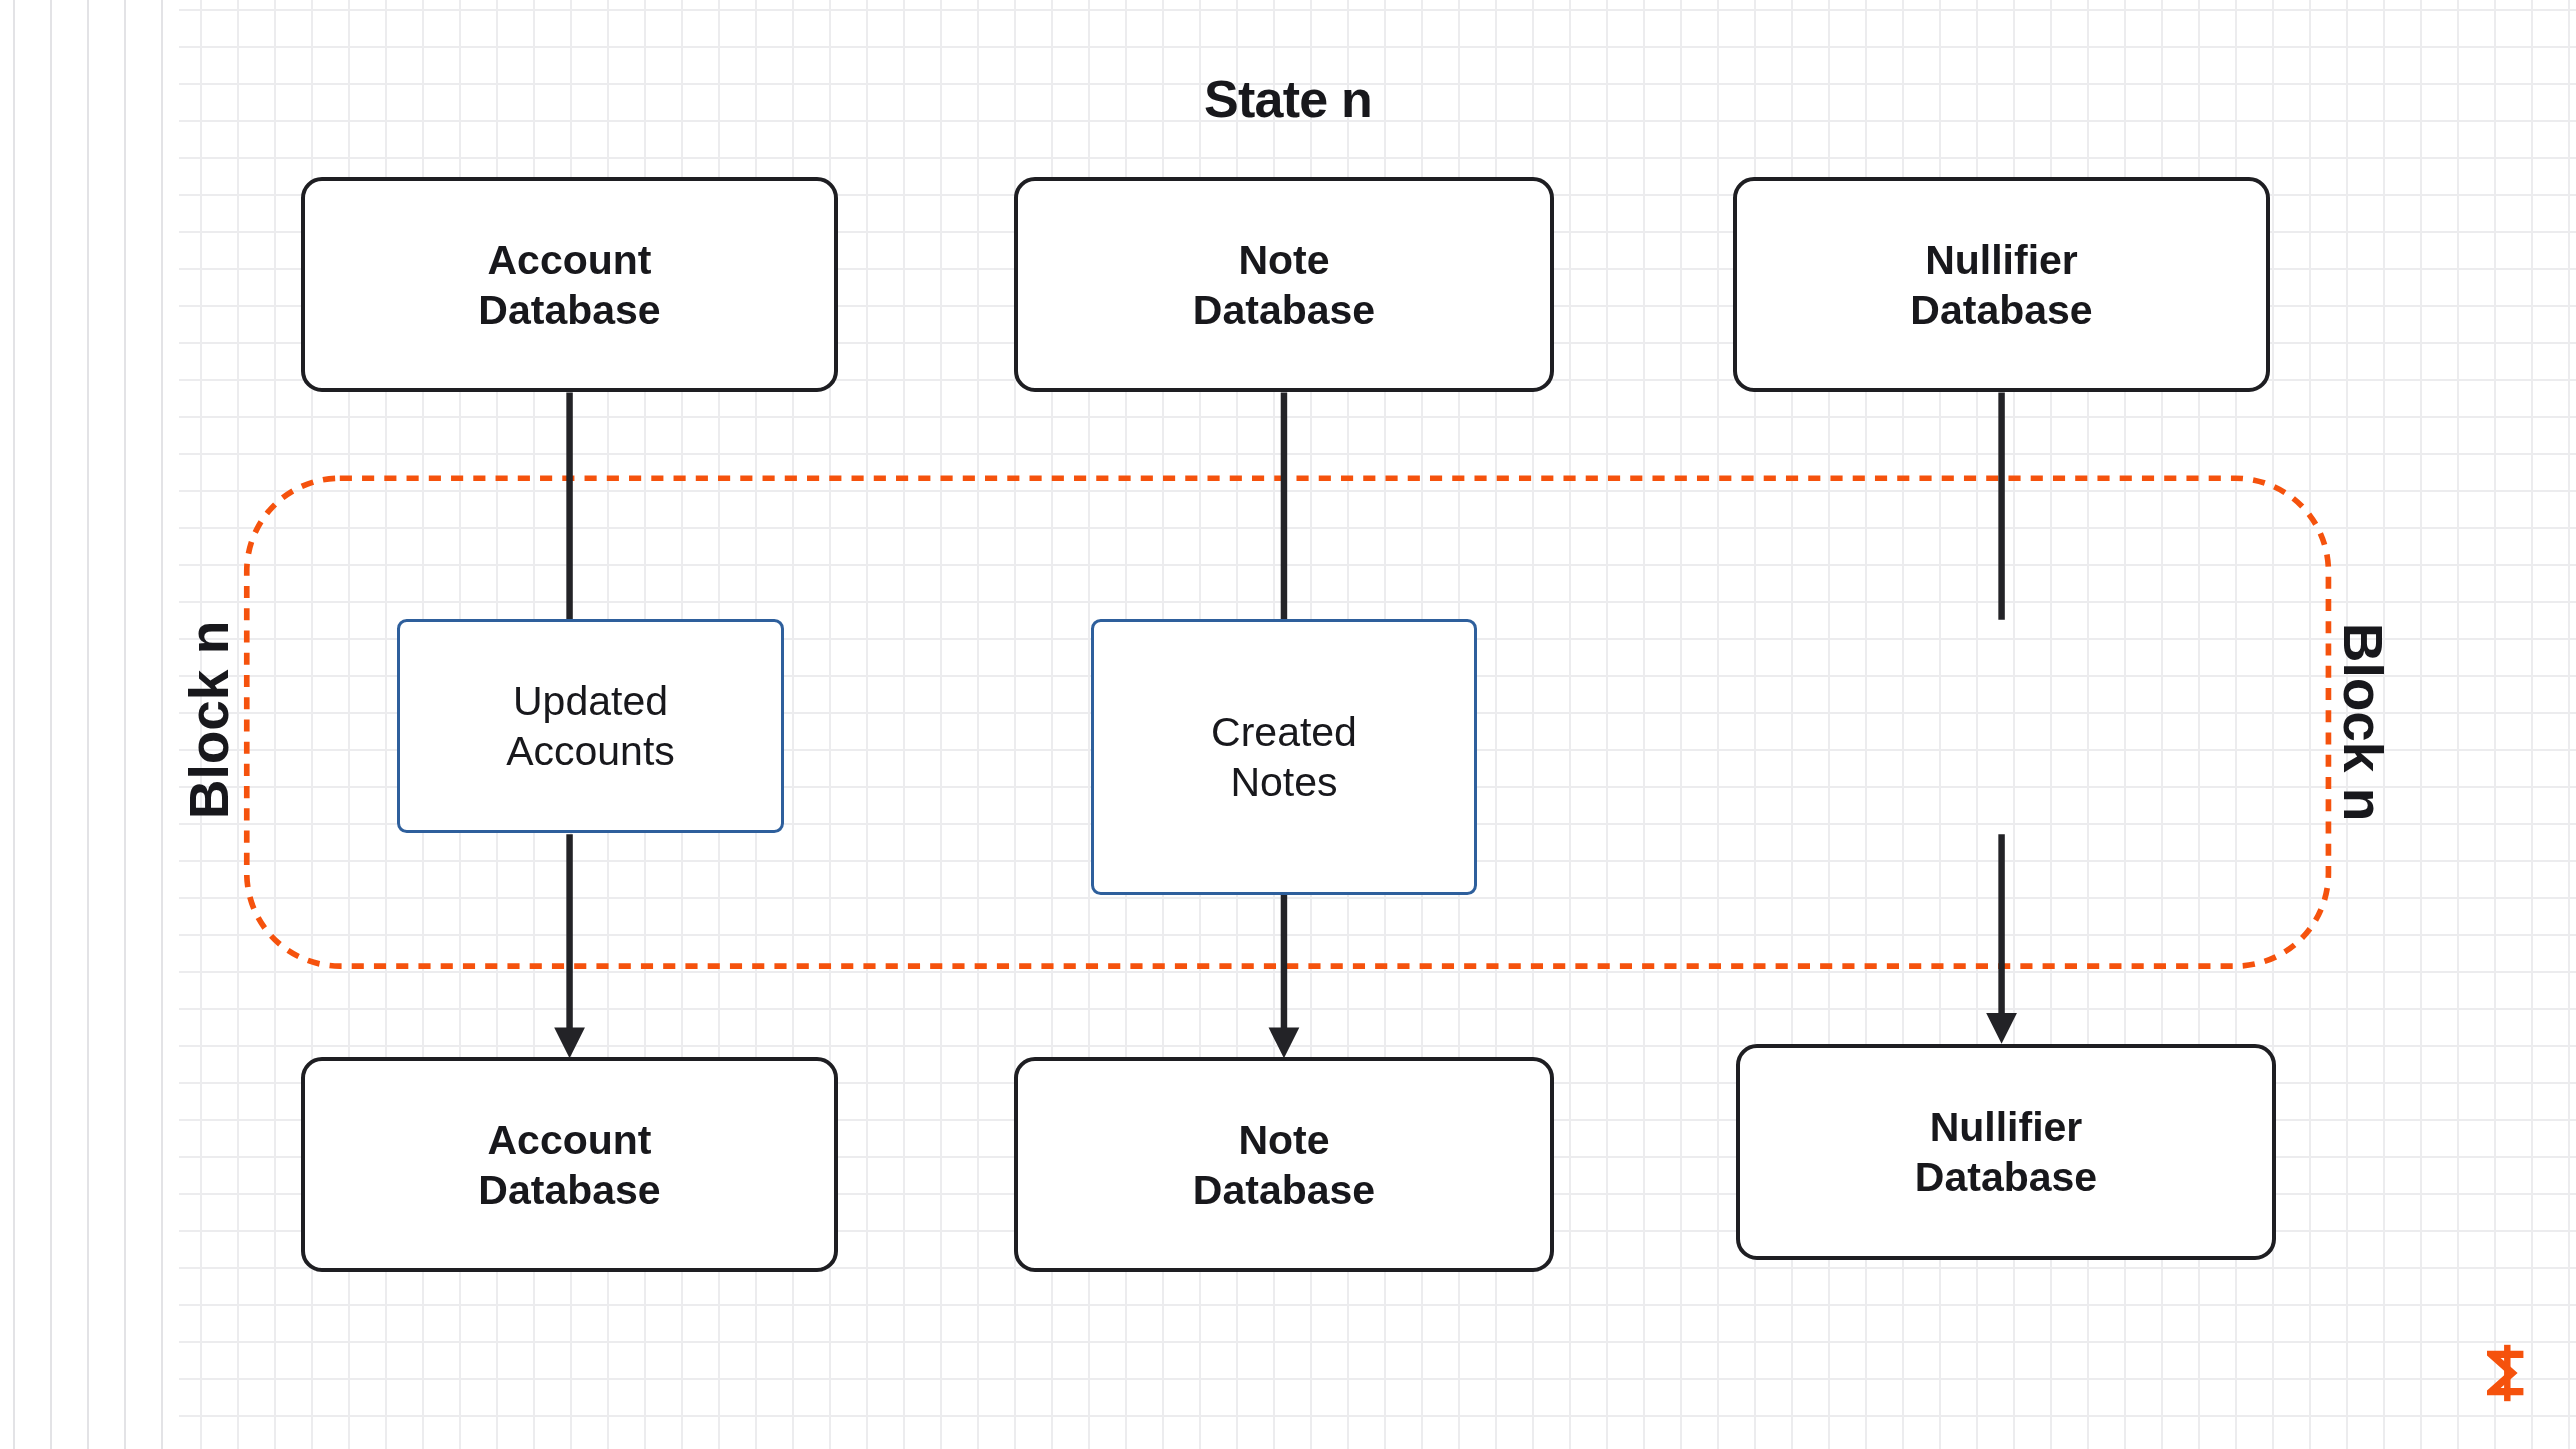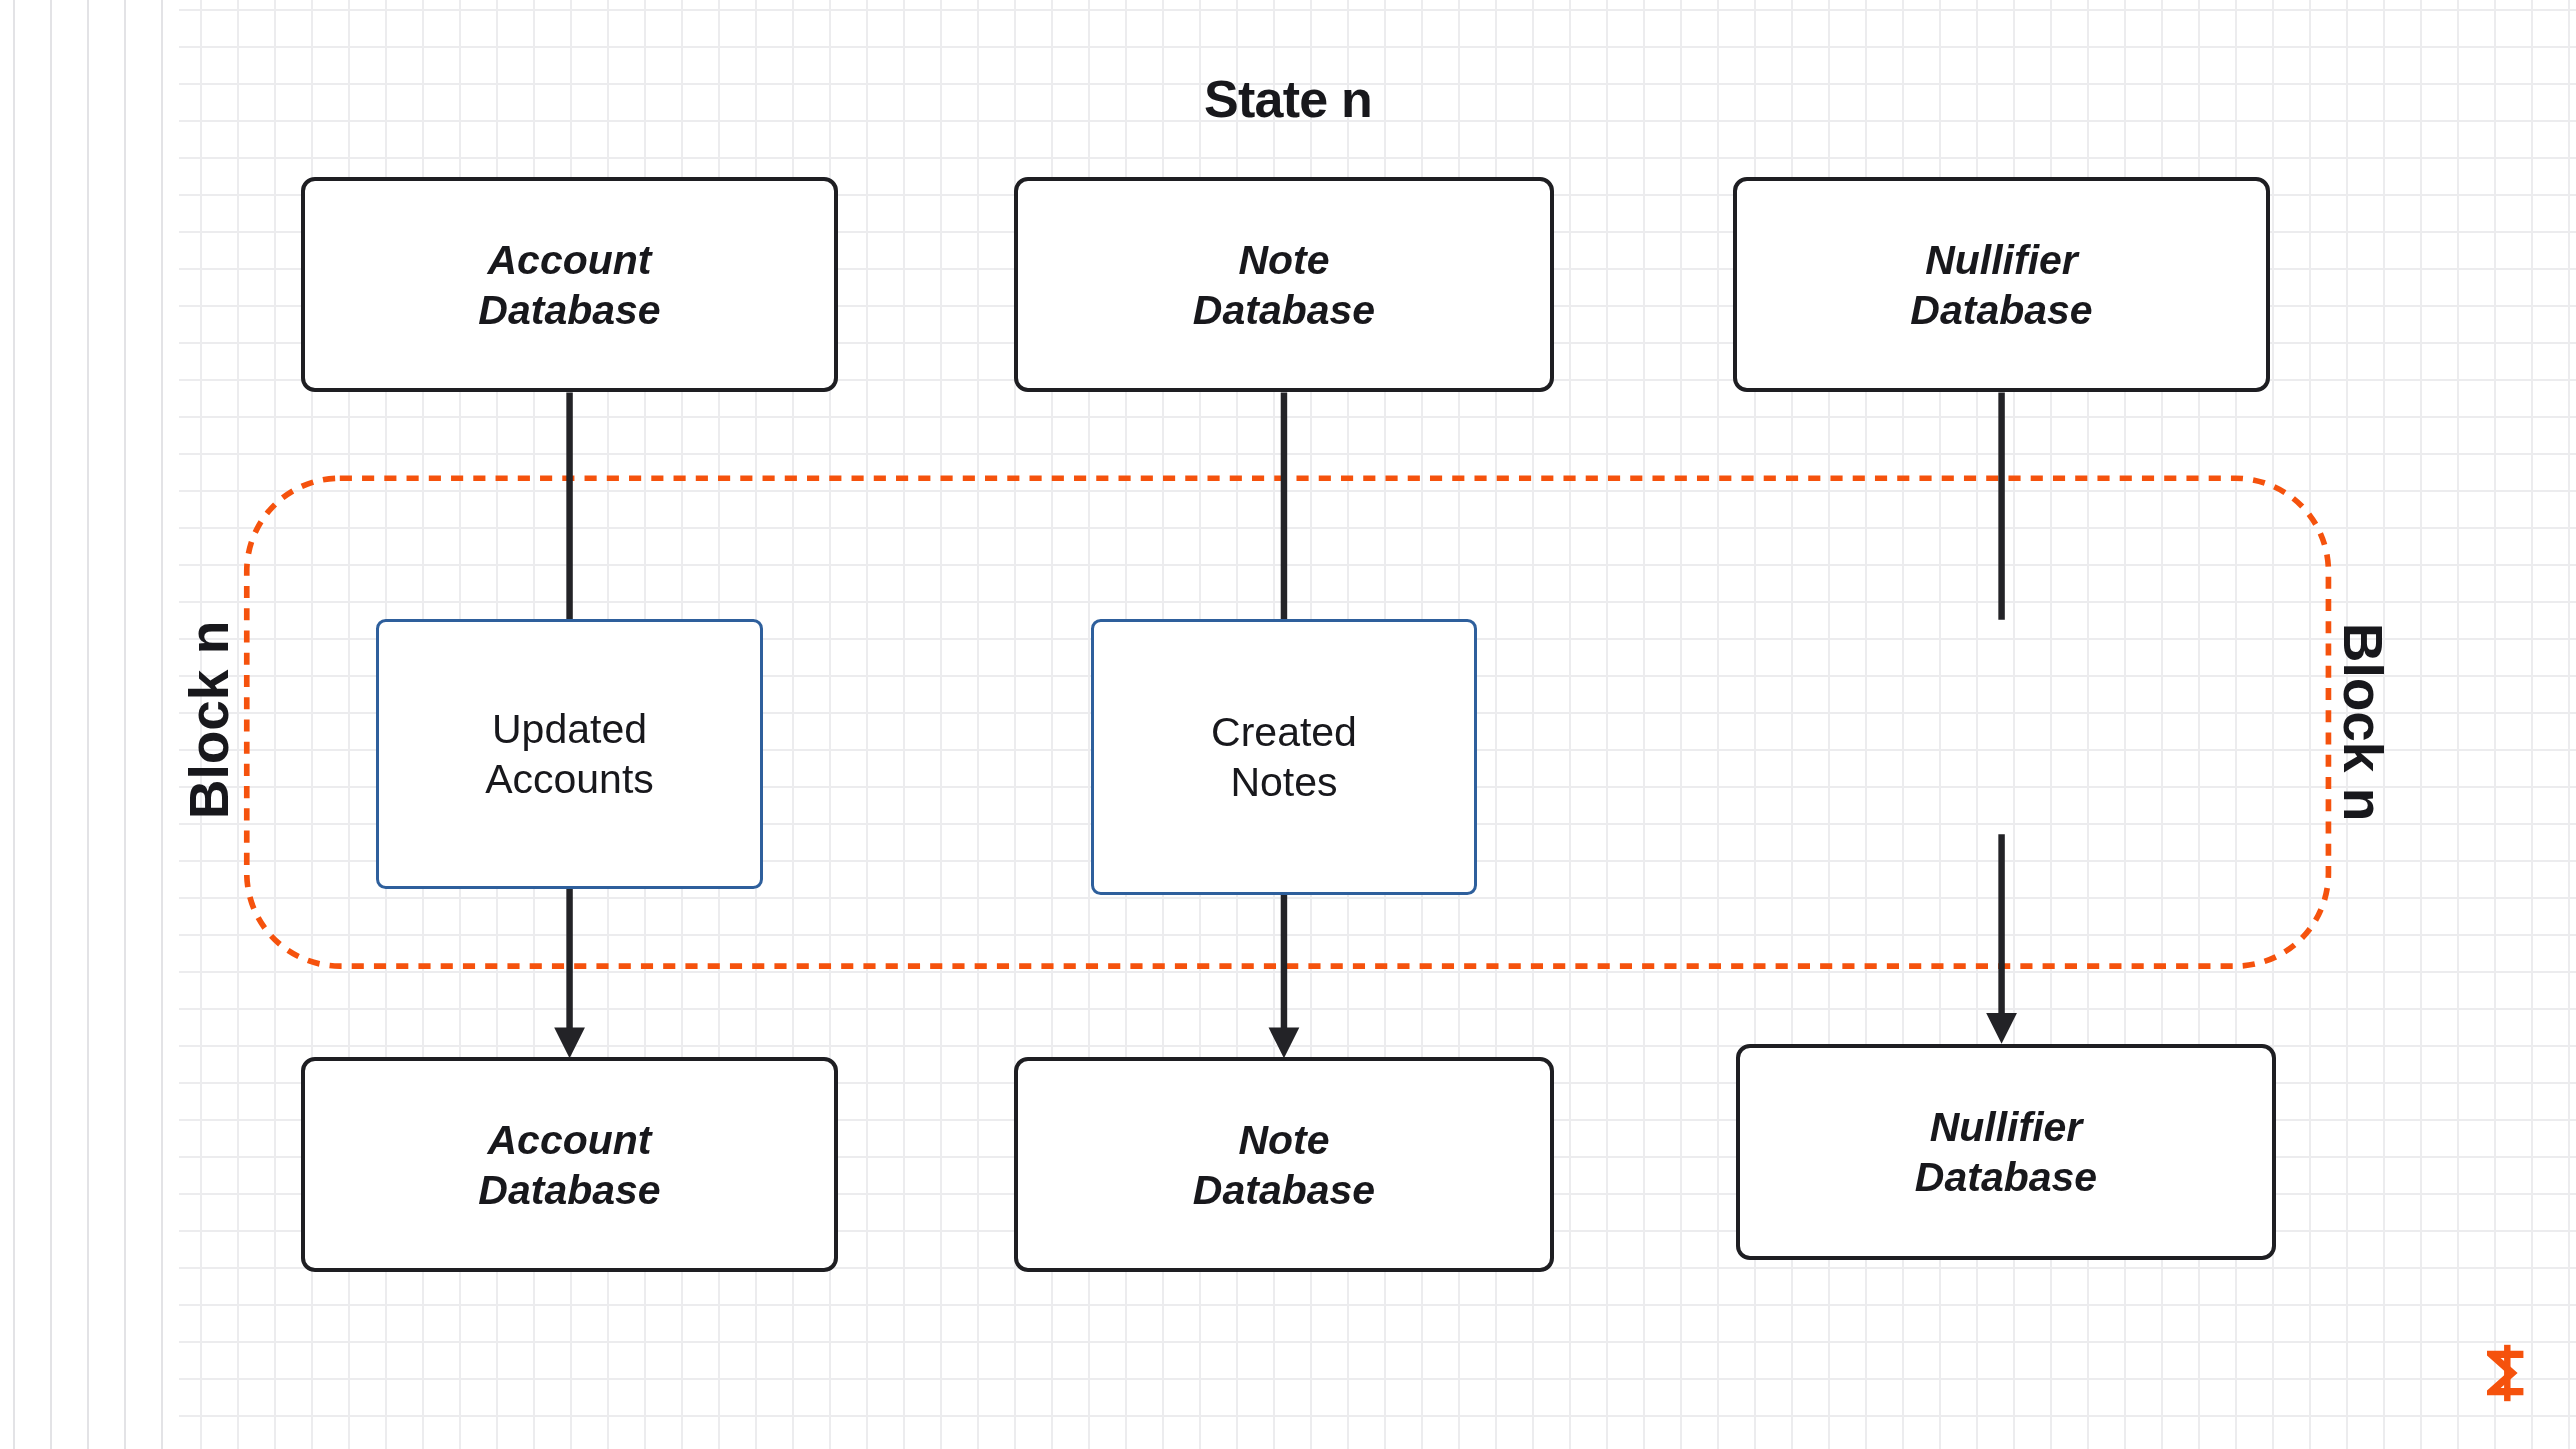--- a/index.html
+++ b/index.html
@@ -46,23 +46,22 @@
     position:absolute;
     background:#fff;
     display:flex;align-items:center;justify-content:center;
     text-align:center;
     white-space:pre-line;
     font-size:41px;line-height:50px;
     z-index:2;
   }
   .node.db{
     border:4px solid var(--node-border-black);
-    border-radius:14px;
+    border-radius:21px;
     font-weight:700;
-    font-style:italic;
   }
   .node.delta{
     border:3.2px solid var(--box-border-blue);
     border-radius:9.7px;
     font-weight:400;
   }
 
   .title{
     position:absolute;
     font-weight:700;
@@ -113,21 +112,21 @@
   <div class="block-label left" style="left:209px;top:720px">Block n</div>
   <div class="block-label right" style="left:2363px;top:722px">Block n</div>
 
   <div class="node db" style="left:301px;top:177px;width:537px;height:215px">Account
 Database</div>
   <div class="node db" style="left:1014px;top:177px;width:540px;height:215px">Note
 Database</div>
   <div class="node db" style="left:1733px;top:177px;width:537px;height:215px">Nullifier
 Database</div>
 
-  <div class="node delta" style="left:376px;top:619px;width:387px;height:270px">Updated
+  <div class="node delta" style="left:397px;top:619px;width:387px;height:214px">Updated
 Accounts</div>
   <div class="node delta" style="left:1091px;top:619px;width:386px;height:276px">Created
 Notes</div>
 
   <div class="node db" style="left:301px;top:1057px;width:537px;height:215px">Account
 Database</div>
   <div class="node db" style="left:1014px;top:1057px;width:540px;height:215px">Note
 Database</div>
   <div class="node db" style="left:1736px;top:1044px;width:540px;height:216px">Nullifier
 Database</div>

